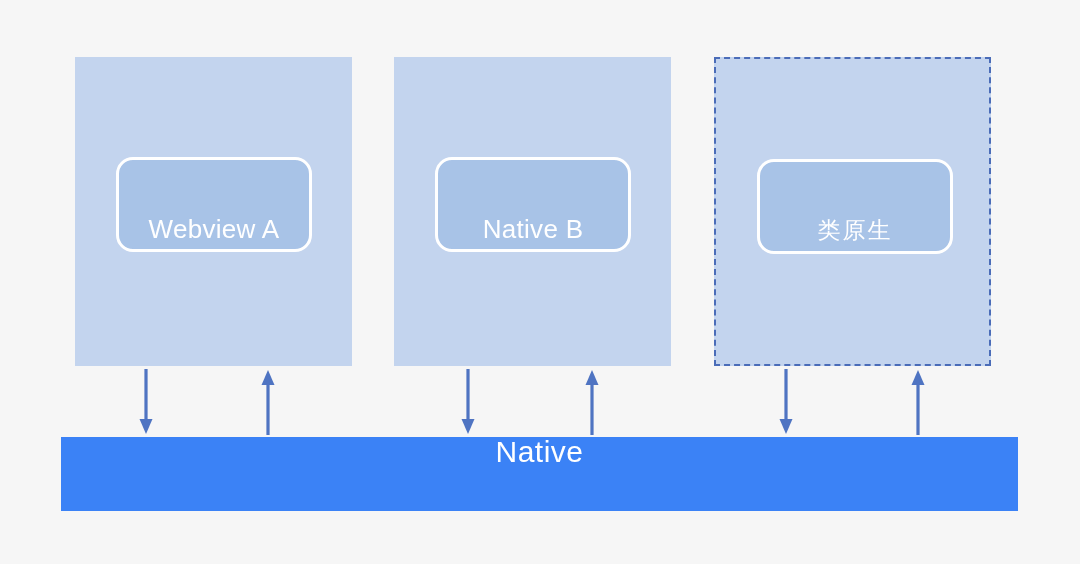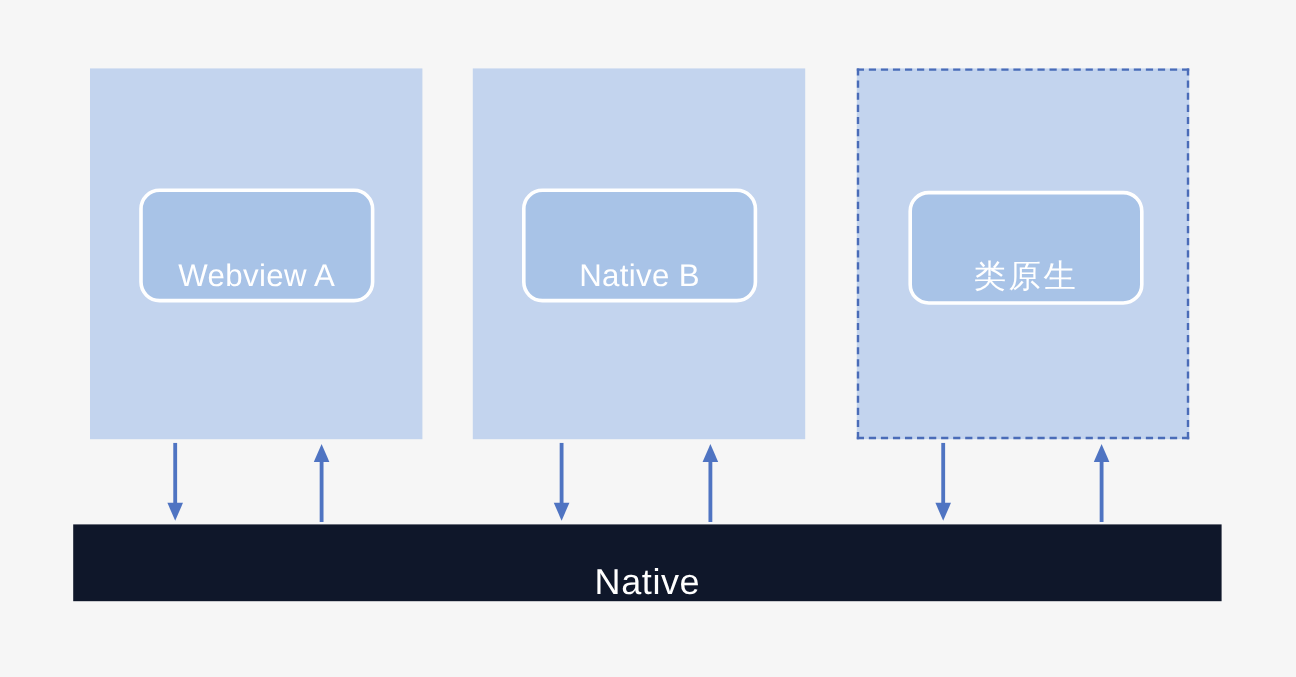--- a/index.html
+++ b/index.html
@@ -56,43 +56,43 @@
   .chip-label {
     color: #ffffff;
     font-size: 26px;
     font-weight: 400;
     letter-spacing: 0.3px;
     line-height: 1;
     white-space: nowrap;
     margin-top: 48px;
   }
   .chip-label.cjk {
-    font-size: 27px;
+    font-size: 23px;
     letter-spacing: 2px;
     text-align: right;
   }
 
   
   .arrow {
     position: absolute;
     width: 16px;
     height: 66px;
   }
   .arrow svg { display: block; }
 
   
   .native-bar {
     position: absolute;
     left: 61px;
     top: 437px;
     width: 957px;
-    height: 64px;
-    background: #0f172a;
+    height: 74px;
+    background: #3b82f6;
     display: flex;
-    align-items: flex-end;
+    align-items: flex-start;
     justify-content: center;
   }
   .native-label {
     color: #ffffff;
     font-size: 30px;
     font-weight: 400;
     letter-spacing: 0.5px;
     line-height: 1;
   }
 </style>

